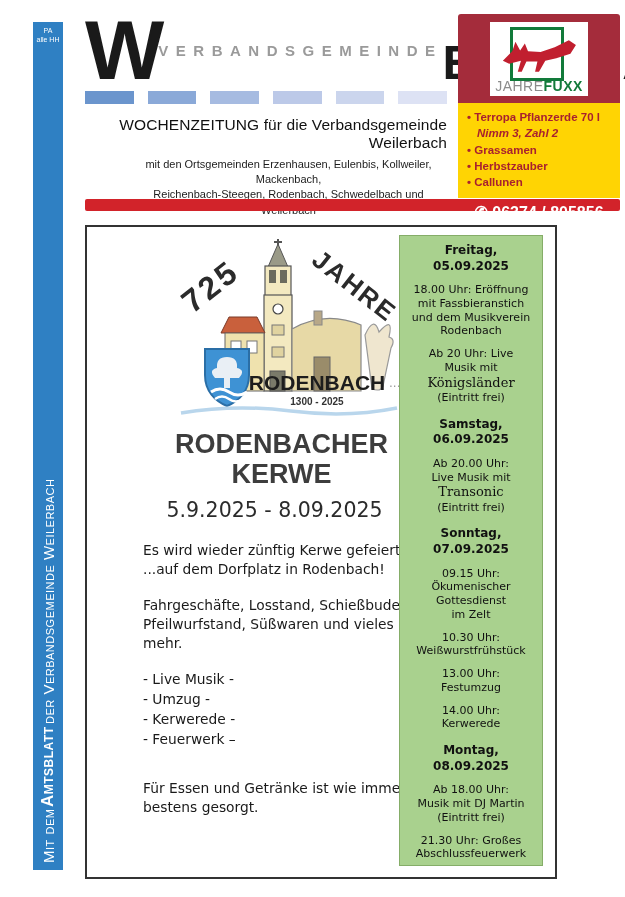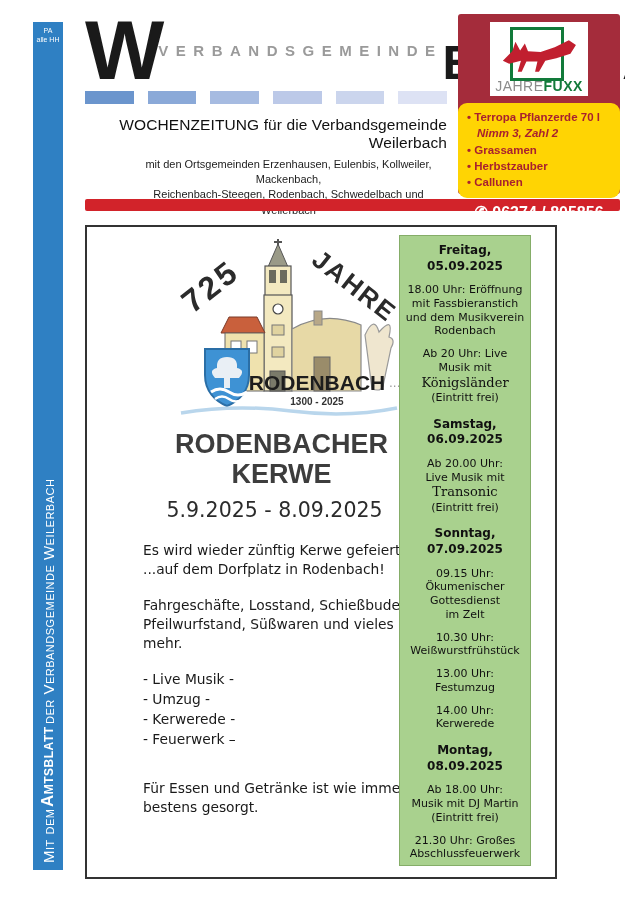--- a/index.html
+++ b/index.html
@@ -39,21 +39,21 @@
   
   .adbox{position:absolute;left:458px;top:14px;width:162px;height:180px;background:#a42c3b;
          border-radius:3px;font-family:"Liberation Sans",sans-serif;}
   .logo-panel{position:relative;width:98px;height:74px;background:#fff;margin:8px auto 0;}
   .logo-frame{position:absolute;left:20px;top:5px;width:54px;height:54px;border:3px solid #127a3a;box-sizing:border-box;}
   .fox{position:absolute;left:1px;top:12px;width:96px;height:44px;}
   .brand{position:absolute;bottom:2px;left:0;width:100%;text-align:center;font-size:14px;letter-spacing:.5px;}
   .brand .land{color:#8c8c8c;font-weight:400;}
   .brand .fuxx{color:#127a3a;font-weight:700;}
   .ad-items{background:#ffd403;margin-top:7px;padding:6px 4px 7px 9px;color:#a8212f;
-            font-weight:700;font-size:11.5px;line-height:1.42;border-radius:9px;}
+            font-weight:700;font-size:11.5px;line-height:1.42;}
   .ad-items .indent{font-style:italic;padding-left:10px;}
   .ad-phone{padding-top:5px;text-align:center;color:#fff;font-weight:700;}
   .ad-phone .ph1{font-size:16px;}
   .ad-phone .ph2{font-size:11.5px;}
 
   
   .contentbox{position:absolute;left:85px;top:225px;width:468px;height:650px;
               border:2px solid #333;background:#fff;overflow:hidden;}
   .kerwe-logo{position:absolute;left:78px;top:10px;width:240px;height:188px;}
   .kerwe-title{position:absolute;left:22px;top:202px;width:345px;text-align:center;
@@ -61,21 +61,21 @@
                line-height:1.12;color:#3d3d3d;}
   .kerwe-date{position:absolute;left:15px;top:271px;width:345px;text-align:center;
               font-size:20.5px;color:#2b2b2b;}
   .kerwe-body{position:absolute;left:56px;top:314px;width:300px;font-size:13.8px;
               line-height:1.37;color:#1a1a1a;}
   .kerwe-body p{margin:0 0 17px 0;white-space:pre-line;}
   .kerwe-list{margin:0 0 10px 0;line-height:1.45;}
   .kerwe-closing{margin-top:30px;white-space:pre-line;}
 
   
-  .schedule{position:absolute;left:312px;top:8px;width:132px;box-sizing:border-box;
+  .schedule{position:absolute;left:312px;top:8px;width:144px;box-sizing:border-box;
             background:#a9d18e;border:1.5px solid #85ad68;padding:5px 3px 4px 3px;
             text-align:center;color:#111;font-size:11px;line-height:1.25;}
   .sch-day{font-weight:700;font-size:12px;margin-top:12px;white-space:pre-line;line-height:1.3;}
   .sch-day:first-child{margin-top:2px;}
   .sch-event{margin-top:9px;white-space:pre-line;}
   .sch-band{font-family:"DejaVu Serif",serif;font-size:13px;white-space:pre-line;}
   .sch-cont{white-space:pre-line;}
 </style>
 </head>
 <body>

